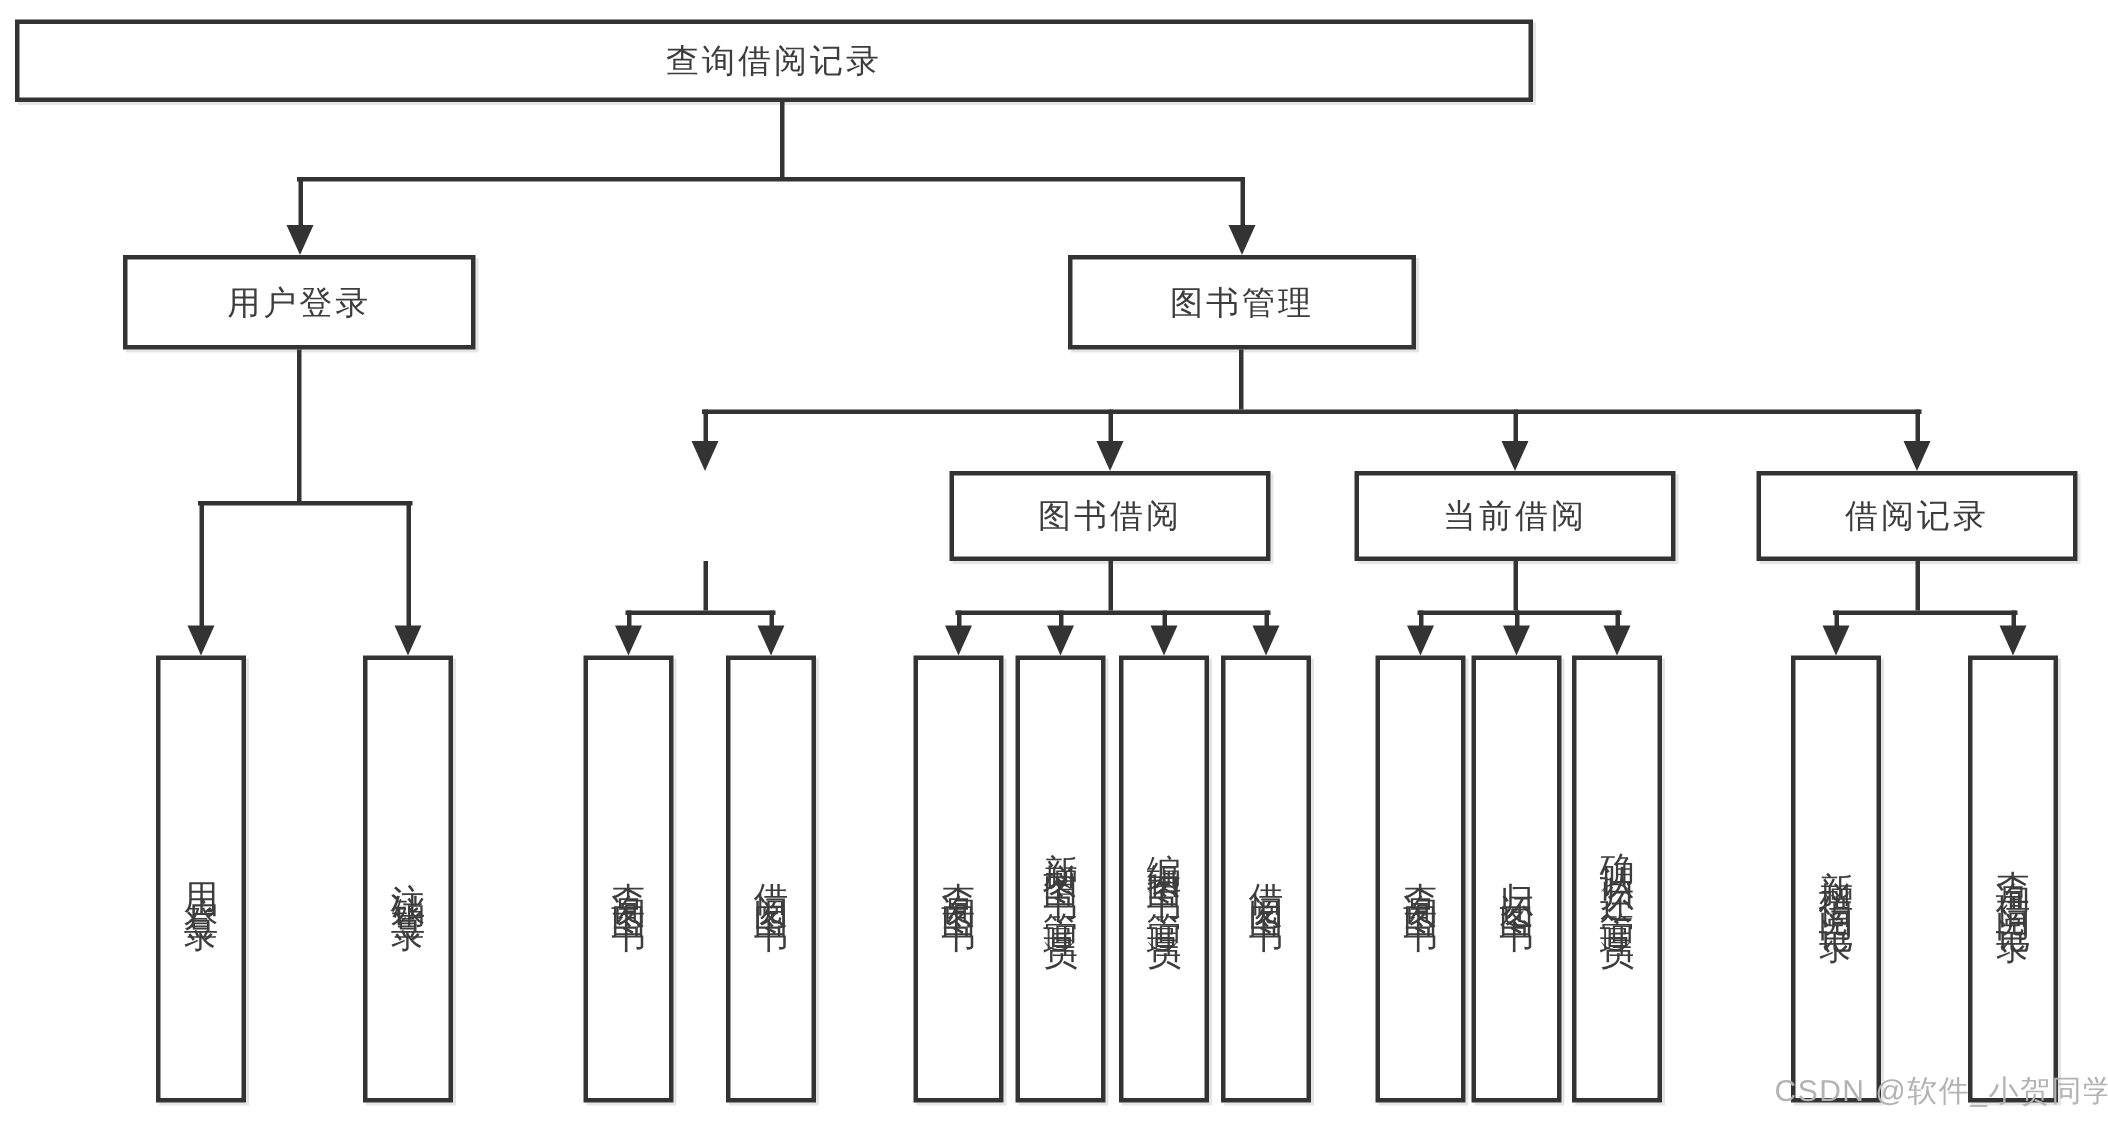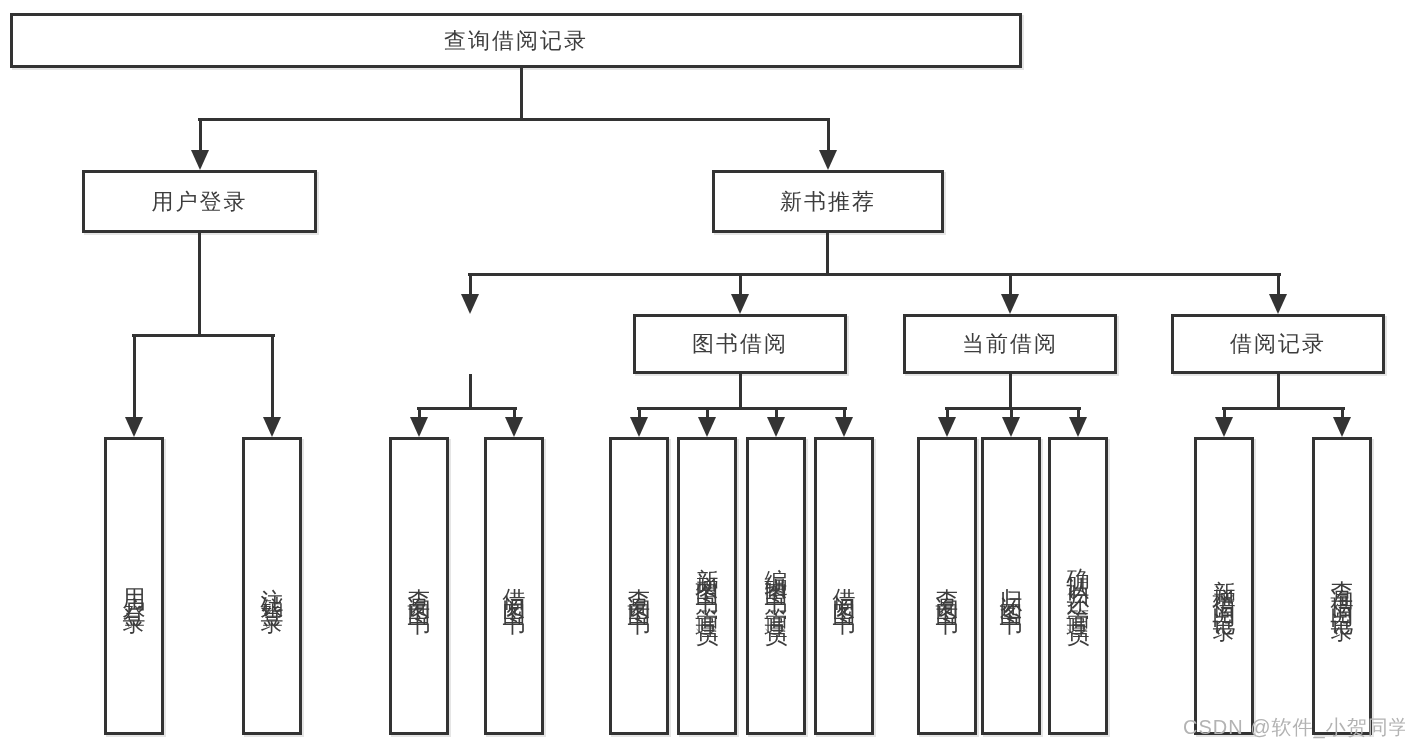--- a/index.html
+++ b/index.html
@@ -51,21 +51,21 @@
 <div class="stage">
 
   <div class="node hbox" style="left:10px;top:13px;width:1012px;height:55px">查询借阅记录</div>
 
   <div class="line" style="left:520px;top:68px;width:3px;height:50px"></div>
   <div class="line" style="left:198px;top:118px;width:632px;height:3px"></div>
   <div class="arrow" style="left:191px;top:118px;height:52px"></div>
   <div class="arrow" style="left:819px;top:118px;height:52px"></div>
 
   <div class="node hbox" style="left:82px;top:170px;width:235px;height:63px">用户登录</div>
-  <div class="node hbox" style="left:712px;top:170px;width:232px;height:63px">新书推荐</div>
+  <div class="node hbox" style="left:712px;top:170px;width:232px;height:63px">图书管理</div>
 
   <div class="line" style="left:198px;top:233px;width:3px;height:102px"></div>
   <div class="line" style="left:132px;top:334px;width:143px;height:3px"></div>
   <div class="arrow" style="left:125px;top:334px;height:103px"></div>
   <div class="arrow" style="left:263px;top:334px;height:103px"></div>
 
   <div class="line" style="left:826px;top:233px;width:3px;height:40px"></div>
   <div class="line" style="left:468px;top:273px;width:813px;height:3px"></div>
   <div class="arrow" style="left:461px;top:273px;height:41px"></div>
   <div class="arrow" style="left:731px;top:273px;height:41px"></div>

